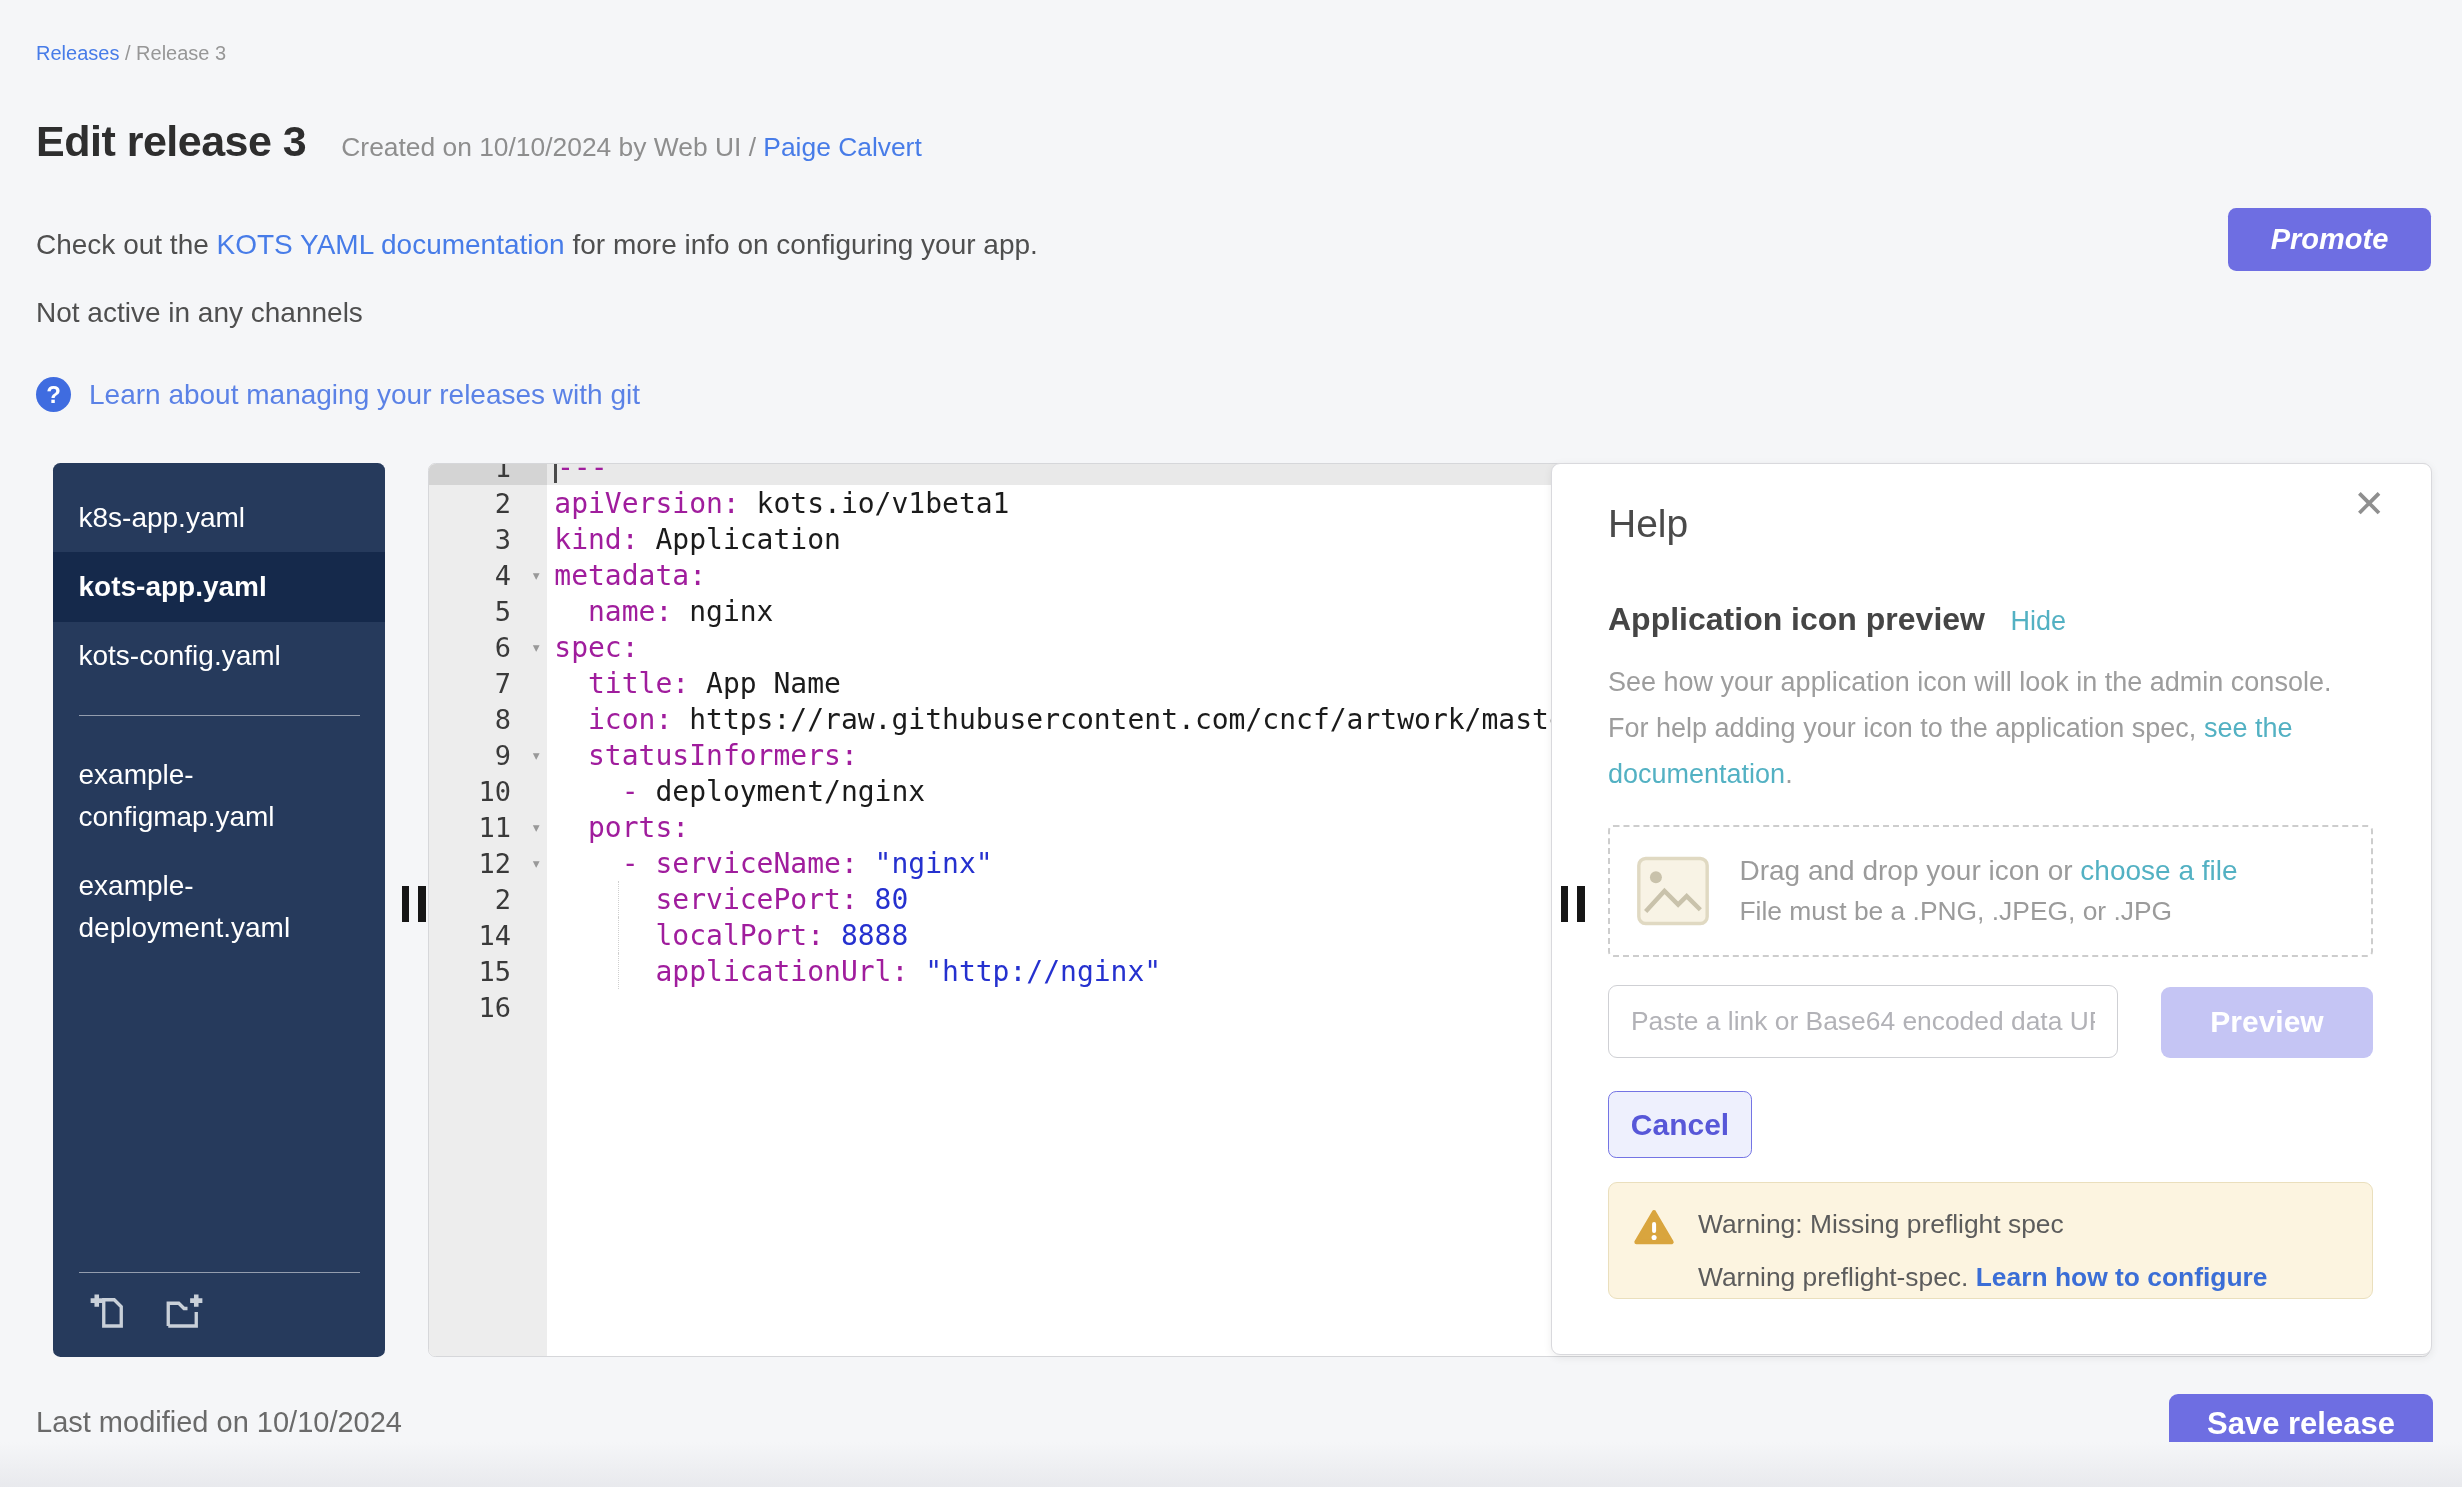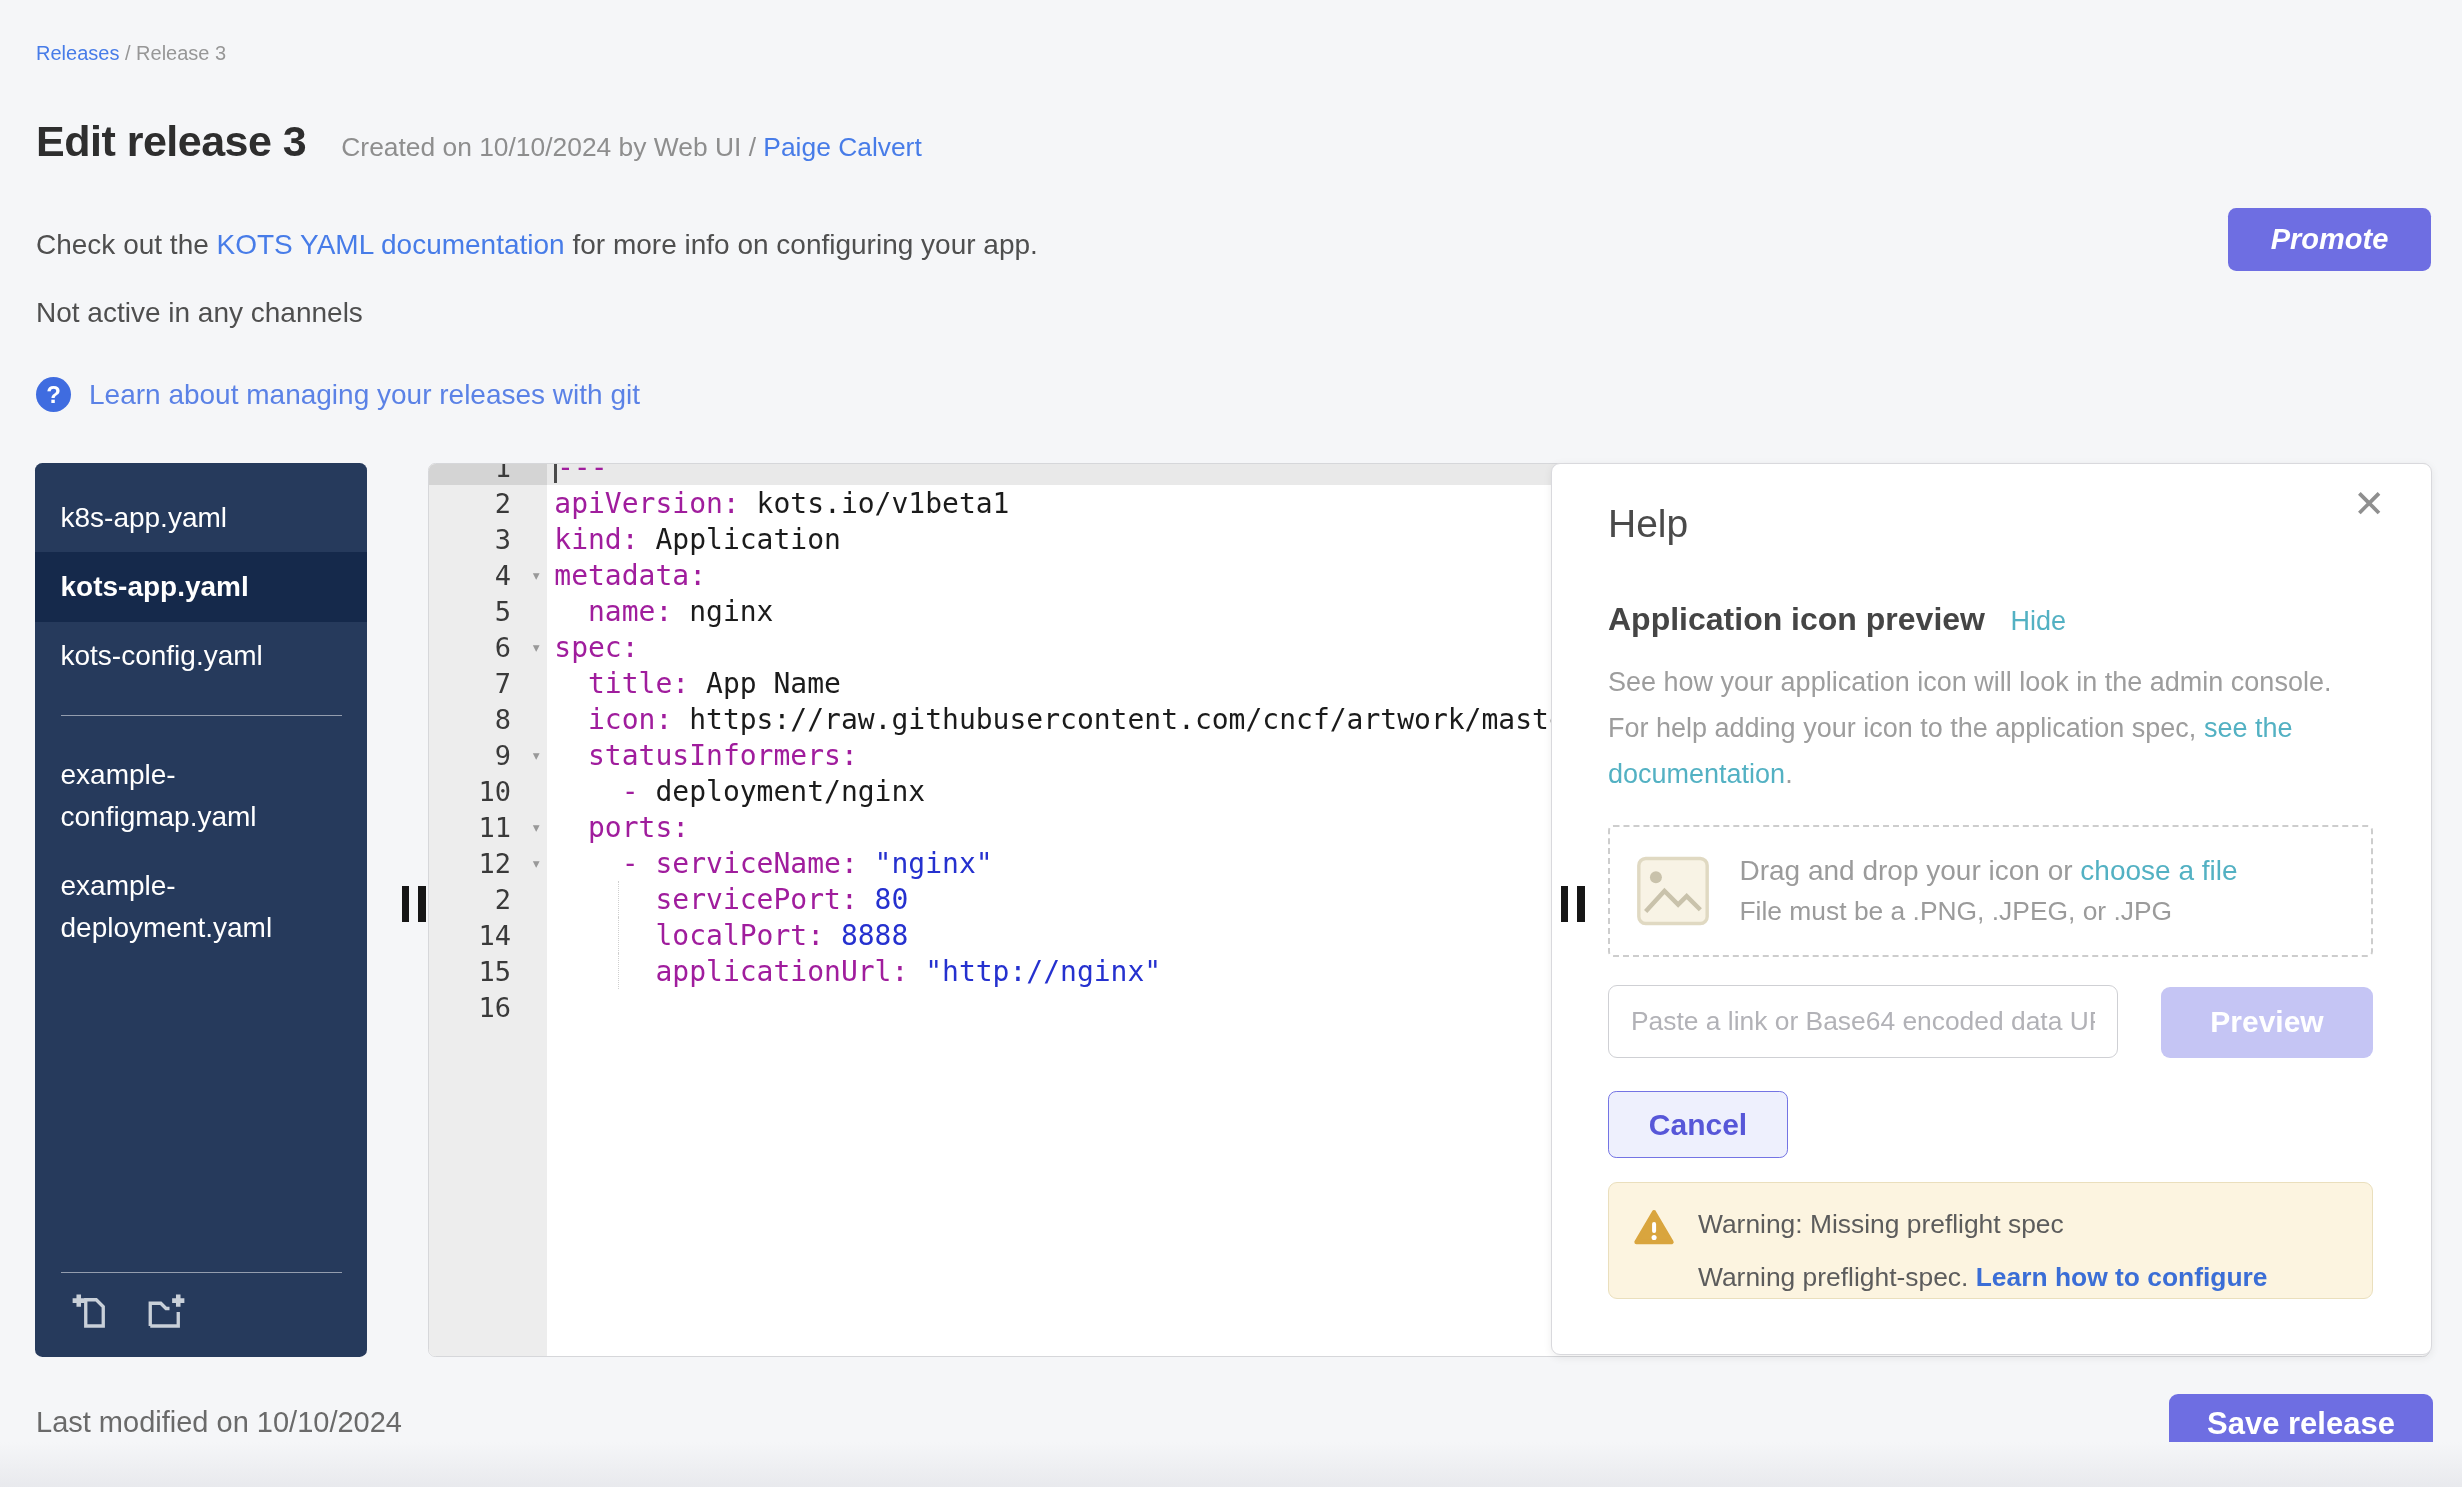--- a/index.html
+++ b/index.html
@@ -24,21 +24,21 @@
   .qicon{width:35px;height:35px;border-radius:50%;background:#3f6ce0;color:#fff;font-size:24px;
          font-weight:700;display:flex;align-items:center;justify-content:center;flex:0 0 35px;}
   .git-help a{font-size:28px;color:#5b82e6;}
 
   .btn-primary{background:#6e6ee2;color:#fff;font-weight:700;border:none;border-radius:8.2px;
          cursor:pointer;font-family:inherit;}
   .promote{position:absolute;left:2228px;top:208px;width:203px;height:63px;font-size:29px;font-style:italic;}
   .save{position:absolute;left:2169px;top:1394px;width:264px;height:60px;font-size:31px;border-radius:9px;}
 
   
-  .sidebar{position:absolute;left:35px;top:463px;width:332px;height:894px;background:#263a5c;
+  .sidebar{position:absolute;left:53px;top:463px;width:332px;height:894px;background:#263a5c;
          border-radius:7.3px;box-sizing:border-box;}
   .sidebar ul{list-style:none;margin:0;padding:20px 0 0;}
   li.file-item{padding:13.7px 25.5px;font-size:28px;line-height:42px;color:#fff;cursor:pointer;
          max-width:301px;overflow-wrap:break-word;}
   li.file-item.selected{background:#15294b;font-weight:700;max-width:none;}
   li.divider{border-top:1.8px solid rgba(255,255,255,.5);margin:24px 25.5px;}
   .sidebar-footer{position:absolute;left:25.5px;right:25.5px;bottom:0;border-top:1.8px solid rgba(255,255,255,.5);
          padding:18px 9px 24px;display:flex;gap:33px;}
   .sidebar-footer svg{cursor:pointer;}
 
@@ -88,21 +88,21 @@
   .dz-line1 a{color:#53b1c3;}
   .dz-line2{font-size:26.4px;color:#9b9b9b;margin-top:9px;}
   .url-row{position:absolute;left:56px;right:58px;top:521px;height:73px;}
   .url-input{position:absolute;left:0;top:0;width:510px;height:73px;box-sizing:border-box;
          border:1.8px solid #cfd0d4;border-radius:9px;font-size:26.4px;padding:0 22px;color:#555;
          font-family:inherit;background:#fff;}
   .url-input::placeholder{color:#b2b2b7;}
   .preview-btn{position:absolute;left:553px;top:1.8px;width:212px;height:71px;background:#c5c5f4;
          color:#fff;font-size:30px;font-weight:700;border:none;border-radius:9px;cursor:default;
          font-family:inherit;}
-  .cancel-btn{position:absolute;left:56px;top:627px;width:180px;height:67px;background:#eef0fd;
+  .cancel-btn{position:absolute;left:56px;top:627px;width:144px;height:67px;background:#eef0fd;
          border:1.8px solid #7474e4;border-radius:8.2px;color:#5757d8;font-size:30px;font-weight:700;
          cursor:pointer;font-family:inherit;}
   .warning{position:absolute;left:56px;right:58px;top:718px;height:117px;background:#fcf4e0;
          border:0.9px solid #eadfbd;border-radius:9px;box-sizing:border-box;padding:25.5px 24px 0;
          overflow:hidden;}
   .warning .w-icon{position:absolute;left:24px;top:24px;}
   .w-title,.w-line2{margin-left:65px;font-size:26.4px;color:#5c5c5c;}
   .w-line2{margin-top:22px;}
   .w-line2 a{color:#3b6ed6;font-weight:600;}
 

